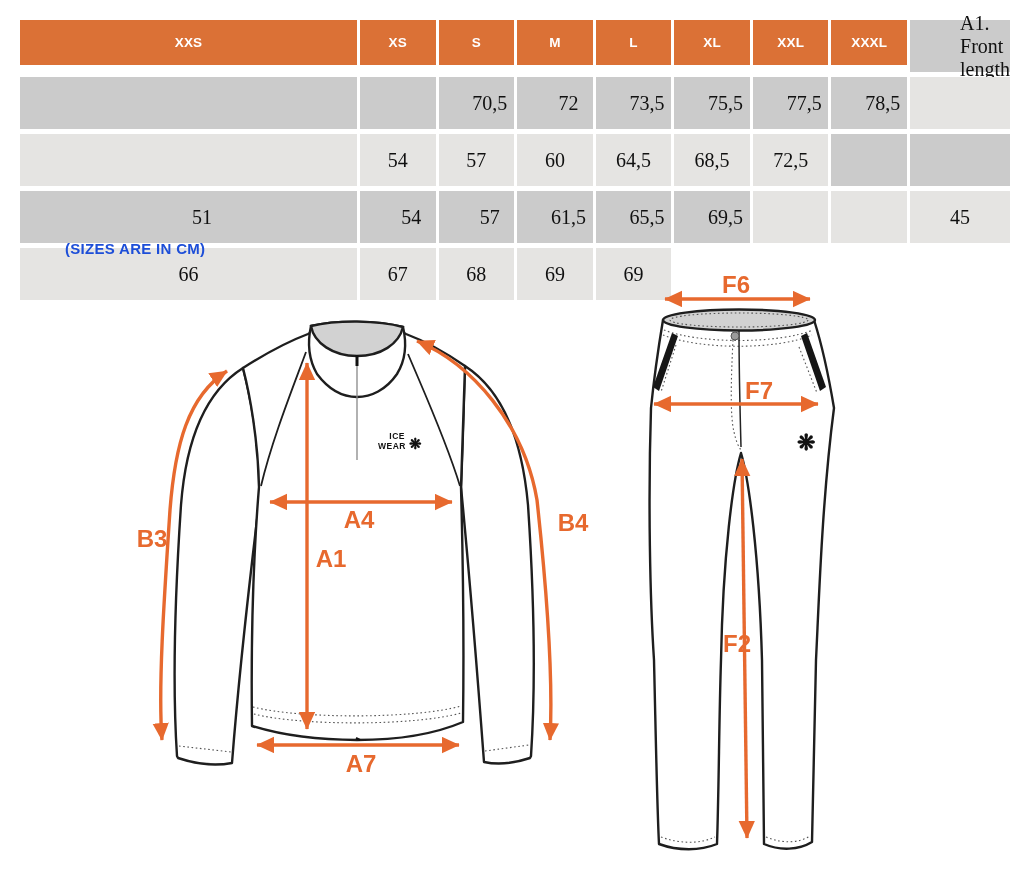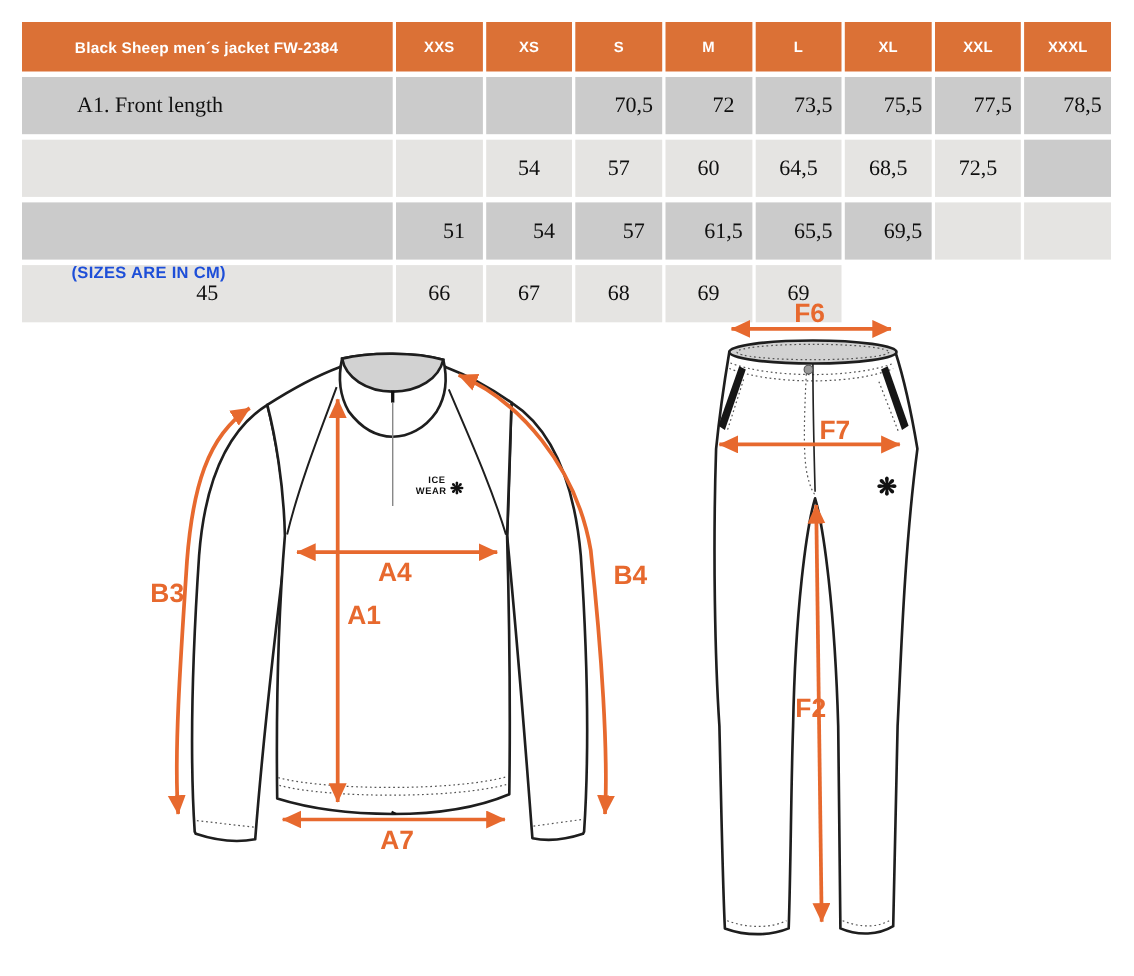--- a/index.html
+++ b/index.html
@@ -40,21 +40,20 @@
   .dots{fill:none;stroke:#555;stroke-width:1.1;stroke-dasharray:1.6 2.6;}
   .meas{fill:none;stroke:#E7692E;stroke-width:3.4;}
   .mlabel{fill:#E7692E;font-family:"Liberation Sans",sans-serif;font-weight:bold;font-size:24px;}
   .logo{fill:#111;font-family:"Liberation Sans",sans-serif;font-weight:bold;}
   .blackfill{fill:#161616;stroke:none;}
 </style>
 </head>
 <body>
 
 <div class="size-table">
-  <div class="hc title">Black Sheep men´s jacket FW-2384</div>
   <div class="hc">XXS</div>
   <div class="hc">XS</div>
   <div class="hc">S</div>
   <div class="hc">M</div>
   <div class="hc">L</div>
   <div class="hc">XL</div>
   <div class="hc">XXL</div>
   <div class="hc">XXXL</div>
 
   <div class="dc label r0">A1. Front length</div>

